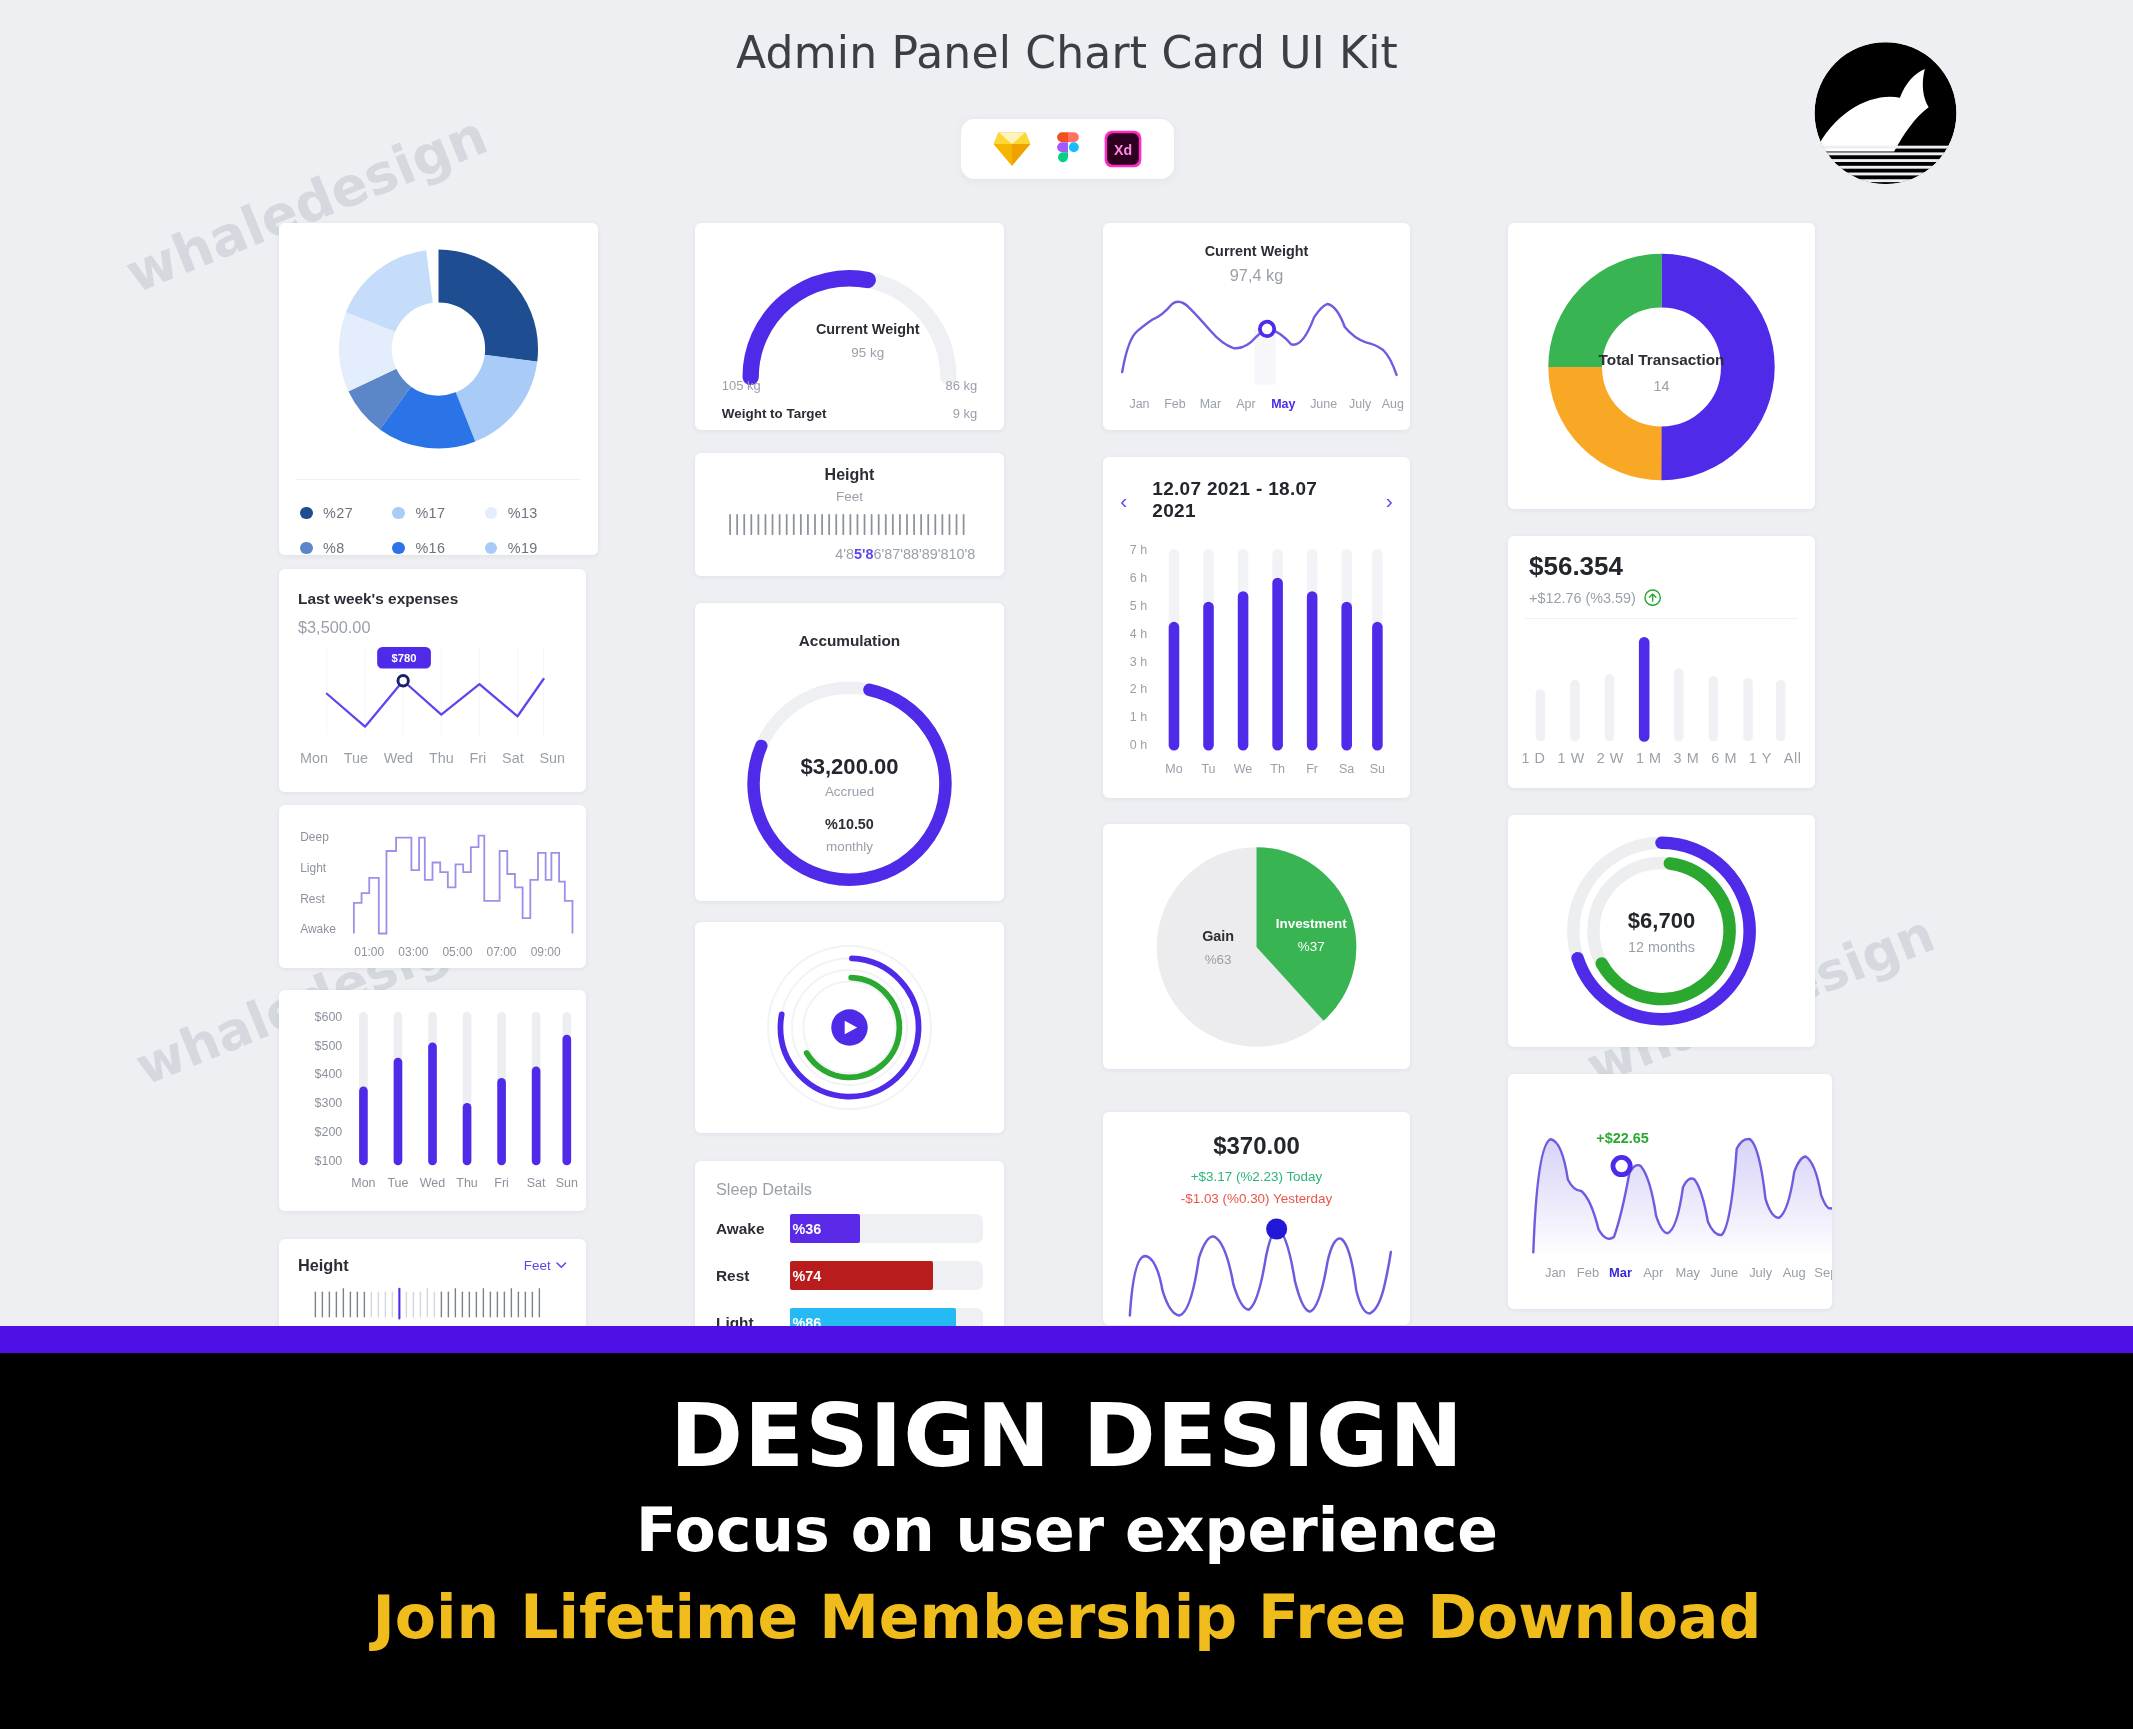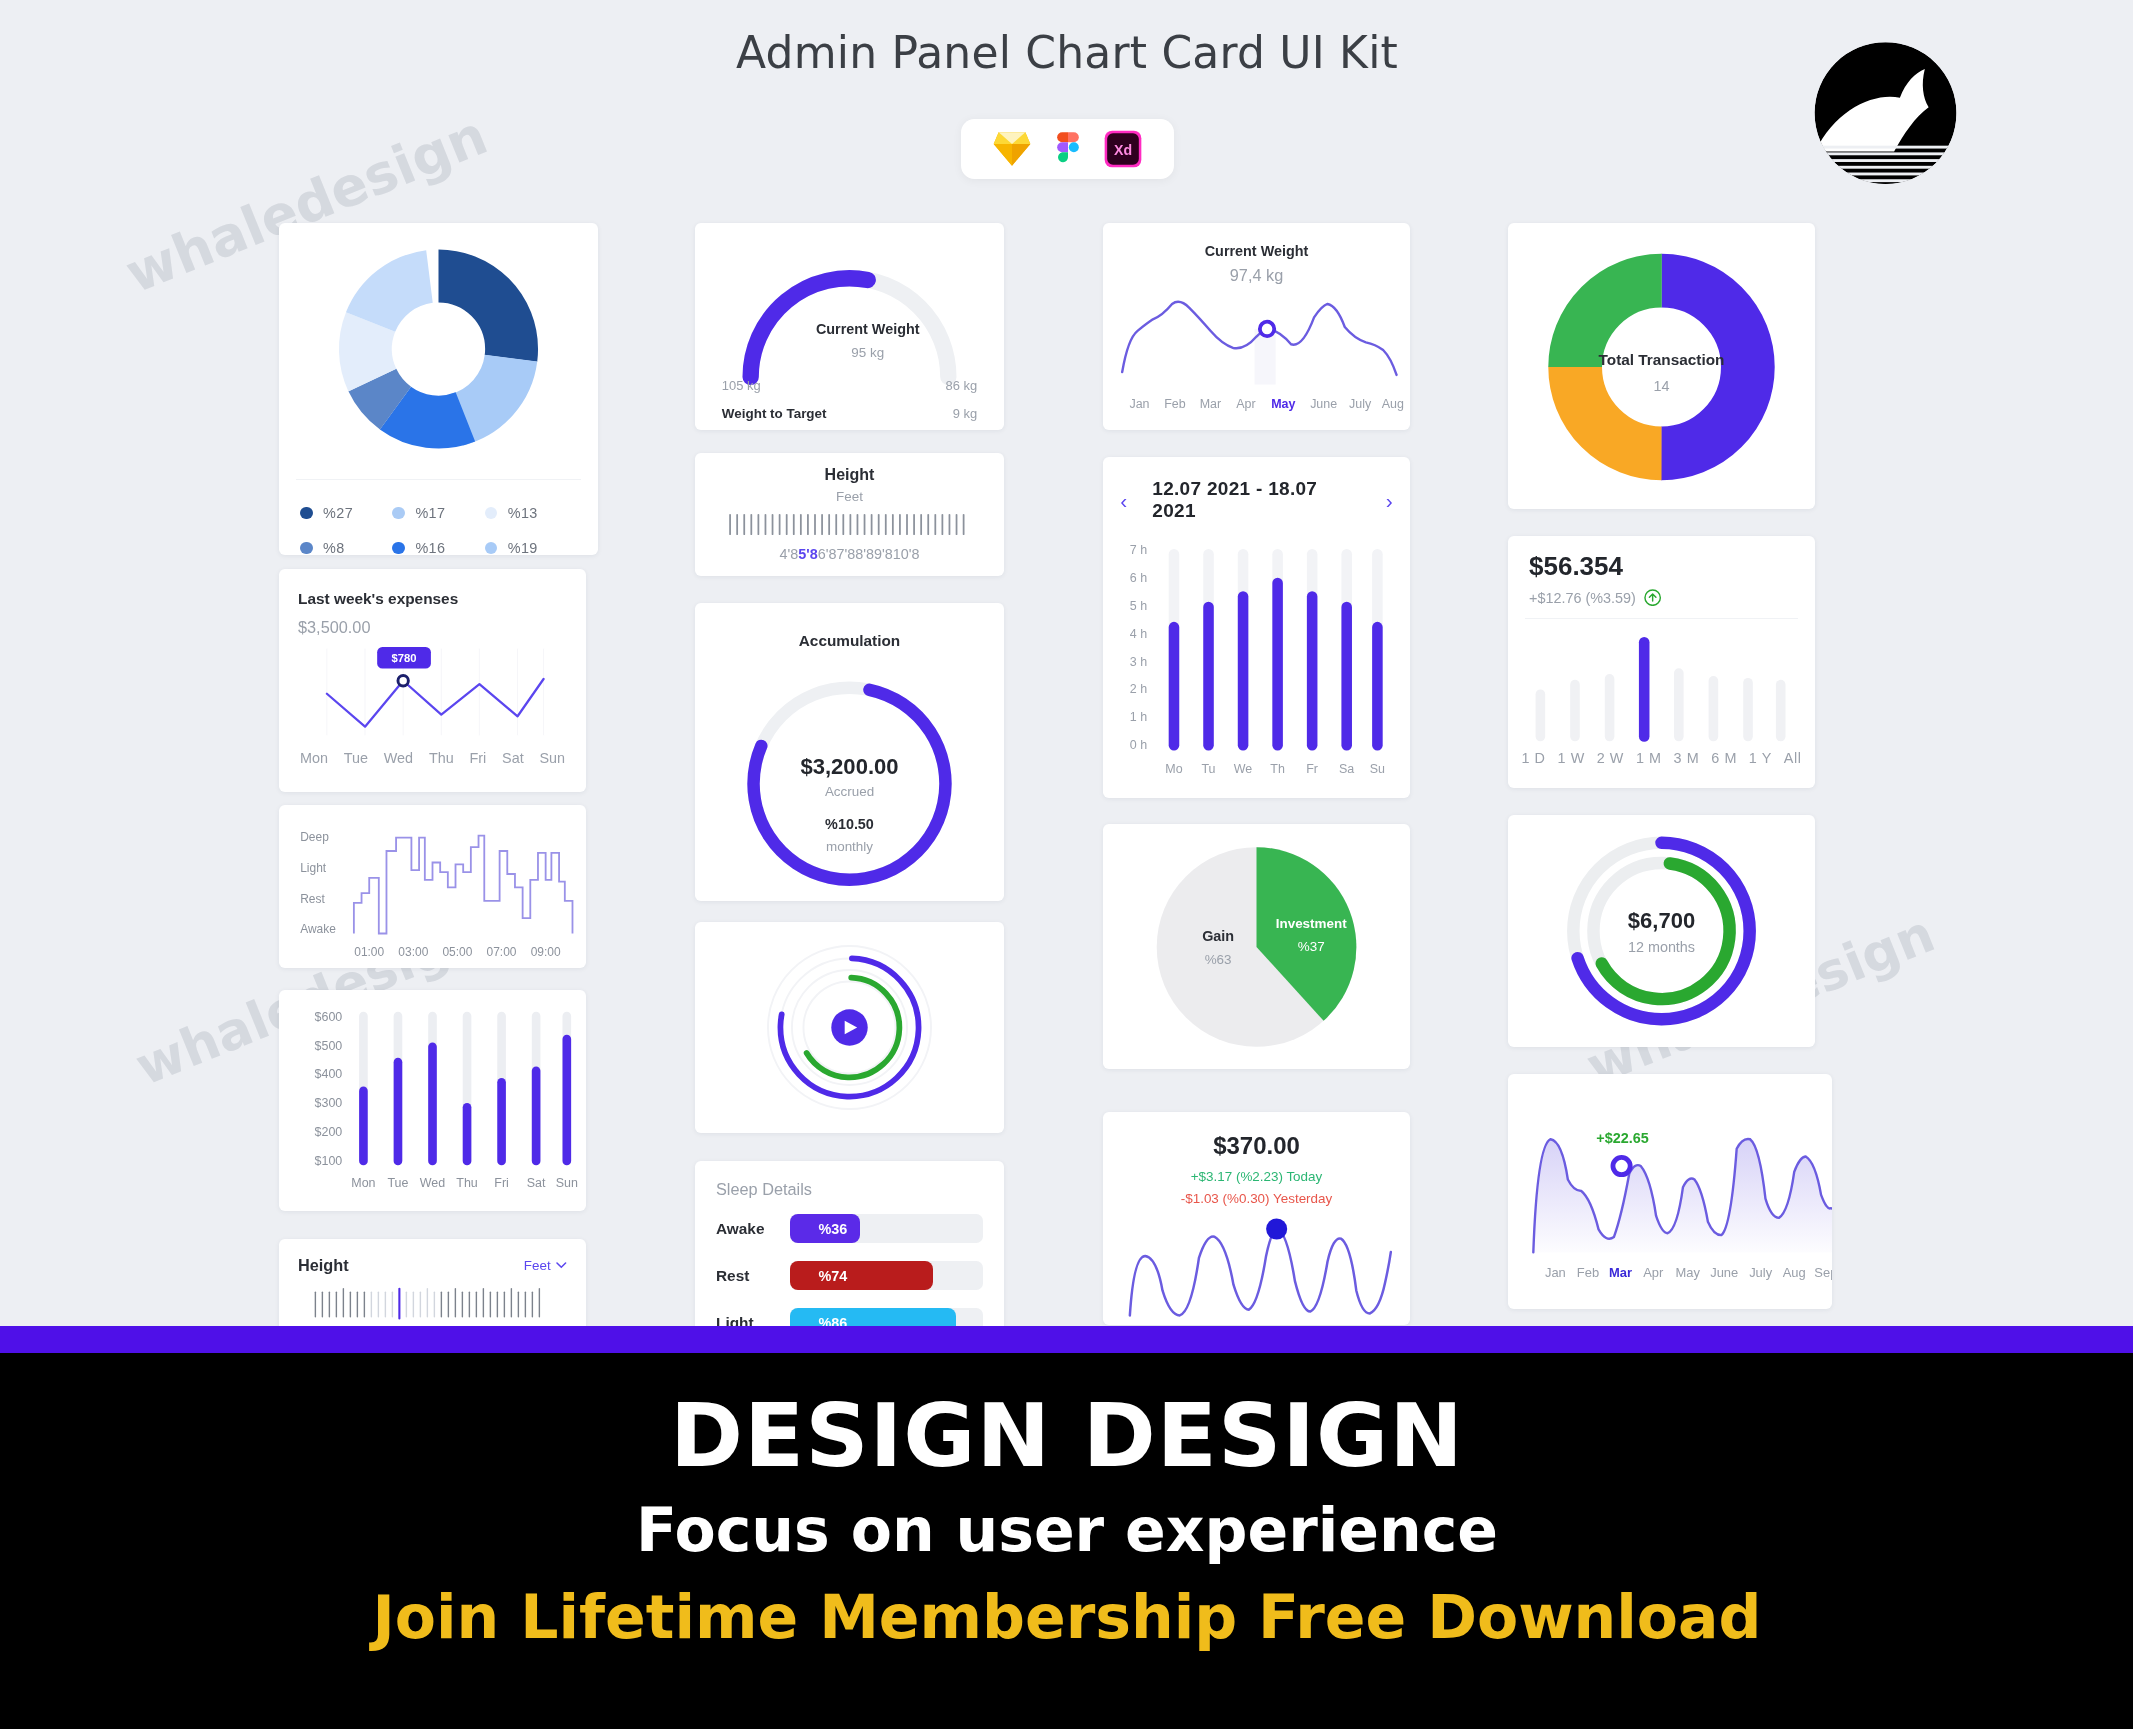--- a/index.html
+++ b/index.html
@@ -39,35 +39,35 @@
   
   .legend { display: grid; grid-template-columns: 1fr 1fr 1fr; row-gap: 19px; padding: 0 21px; }
   .lg { display: flex; align-items: center; gap: 10.6px; }
   .dot { width: 12.5px; height: 12.5px; border-radius: 50%; display: block; }
   .lg span.t { font-size: 14.4px; color: #6d737d; letter-spacing: 0.4px; }
 
   
   .sl-row { display: flex; align-items: center; gap: 13.4px; margin-bottom: 18px; }
   .sl-lbl { width: 61px; font-size: 15.4px; color: #2b2e35; font-weight: bold; }
   .sl-track { flex: 1; height: 29px; background: #eef0f3; border-radius: 6.7px; position: relative; }
-  .sl-fill { position: absolute; left: 0; top: 0; height: 29px; border-radius: 8px;
-             display: flex; align-items: center; padding-left: 28px;
+  .sl-fill { position: absolute; left: 0; top: 0; height: 29px; border-radius: 2px;
+             display: flex; align-items: center; padding-left: 2px;
              color: #fff; font-size: 14.4px; font-weight: bold; }
 
   
   .rng { display: flex; align-items: center; justify-content: center; gap: 25px; }
   .rng .arw { color: #5b46ef; font-size: 21px; line-height: 1; }
   .rng .txt { font-size: 19px; font-weight: bold; color: #23262c; letter-spacing: 0.3px; }
 
   
   .tfrow { display: flex; justify-content: space-between; padding: 0 13.4px; }
   .tf { font-size: 14.4px; color: #9aa0aa; letter-spacing: 0.6px; }
 
   
-  .rul { display: flex; justify-content: center; padding: 0 7.7px; }
+  .rul { display: flex; justify-content: flex-end; padding: 0 7.7px; }
   .rul span { font-size: 14.4px; color: #9aa0aa; }
   .rul span.on { color: #5b46ef; font-weight: bold; }
 
   
   .mrow { display: flex; justify-content: space-between; }
   .mrow span { font-size: 14.4px; color: #9aa0aa; }
 
   
   .wm {
     position: absolute; color: rgba(120,128,145,.20); font-weight: bold;

